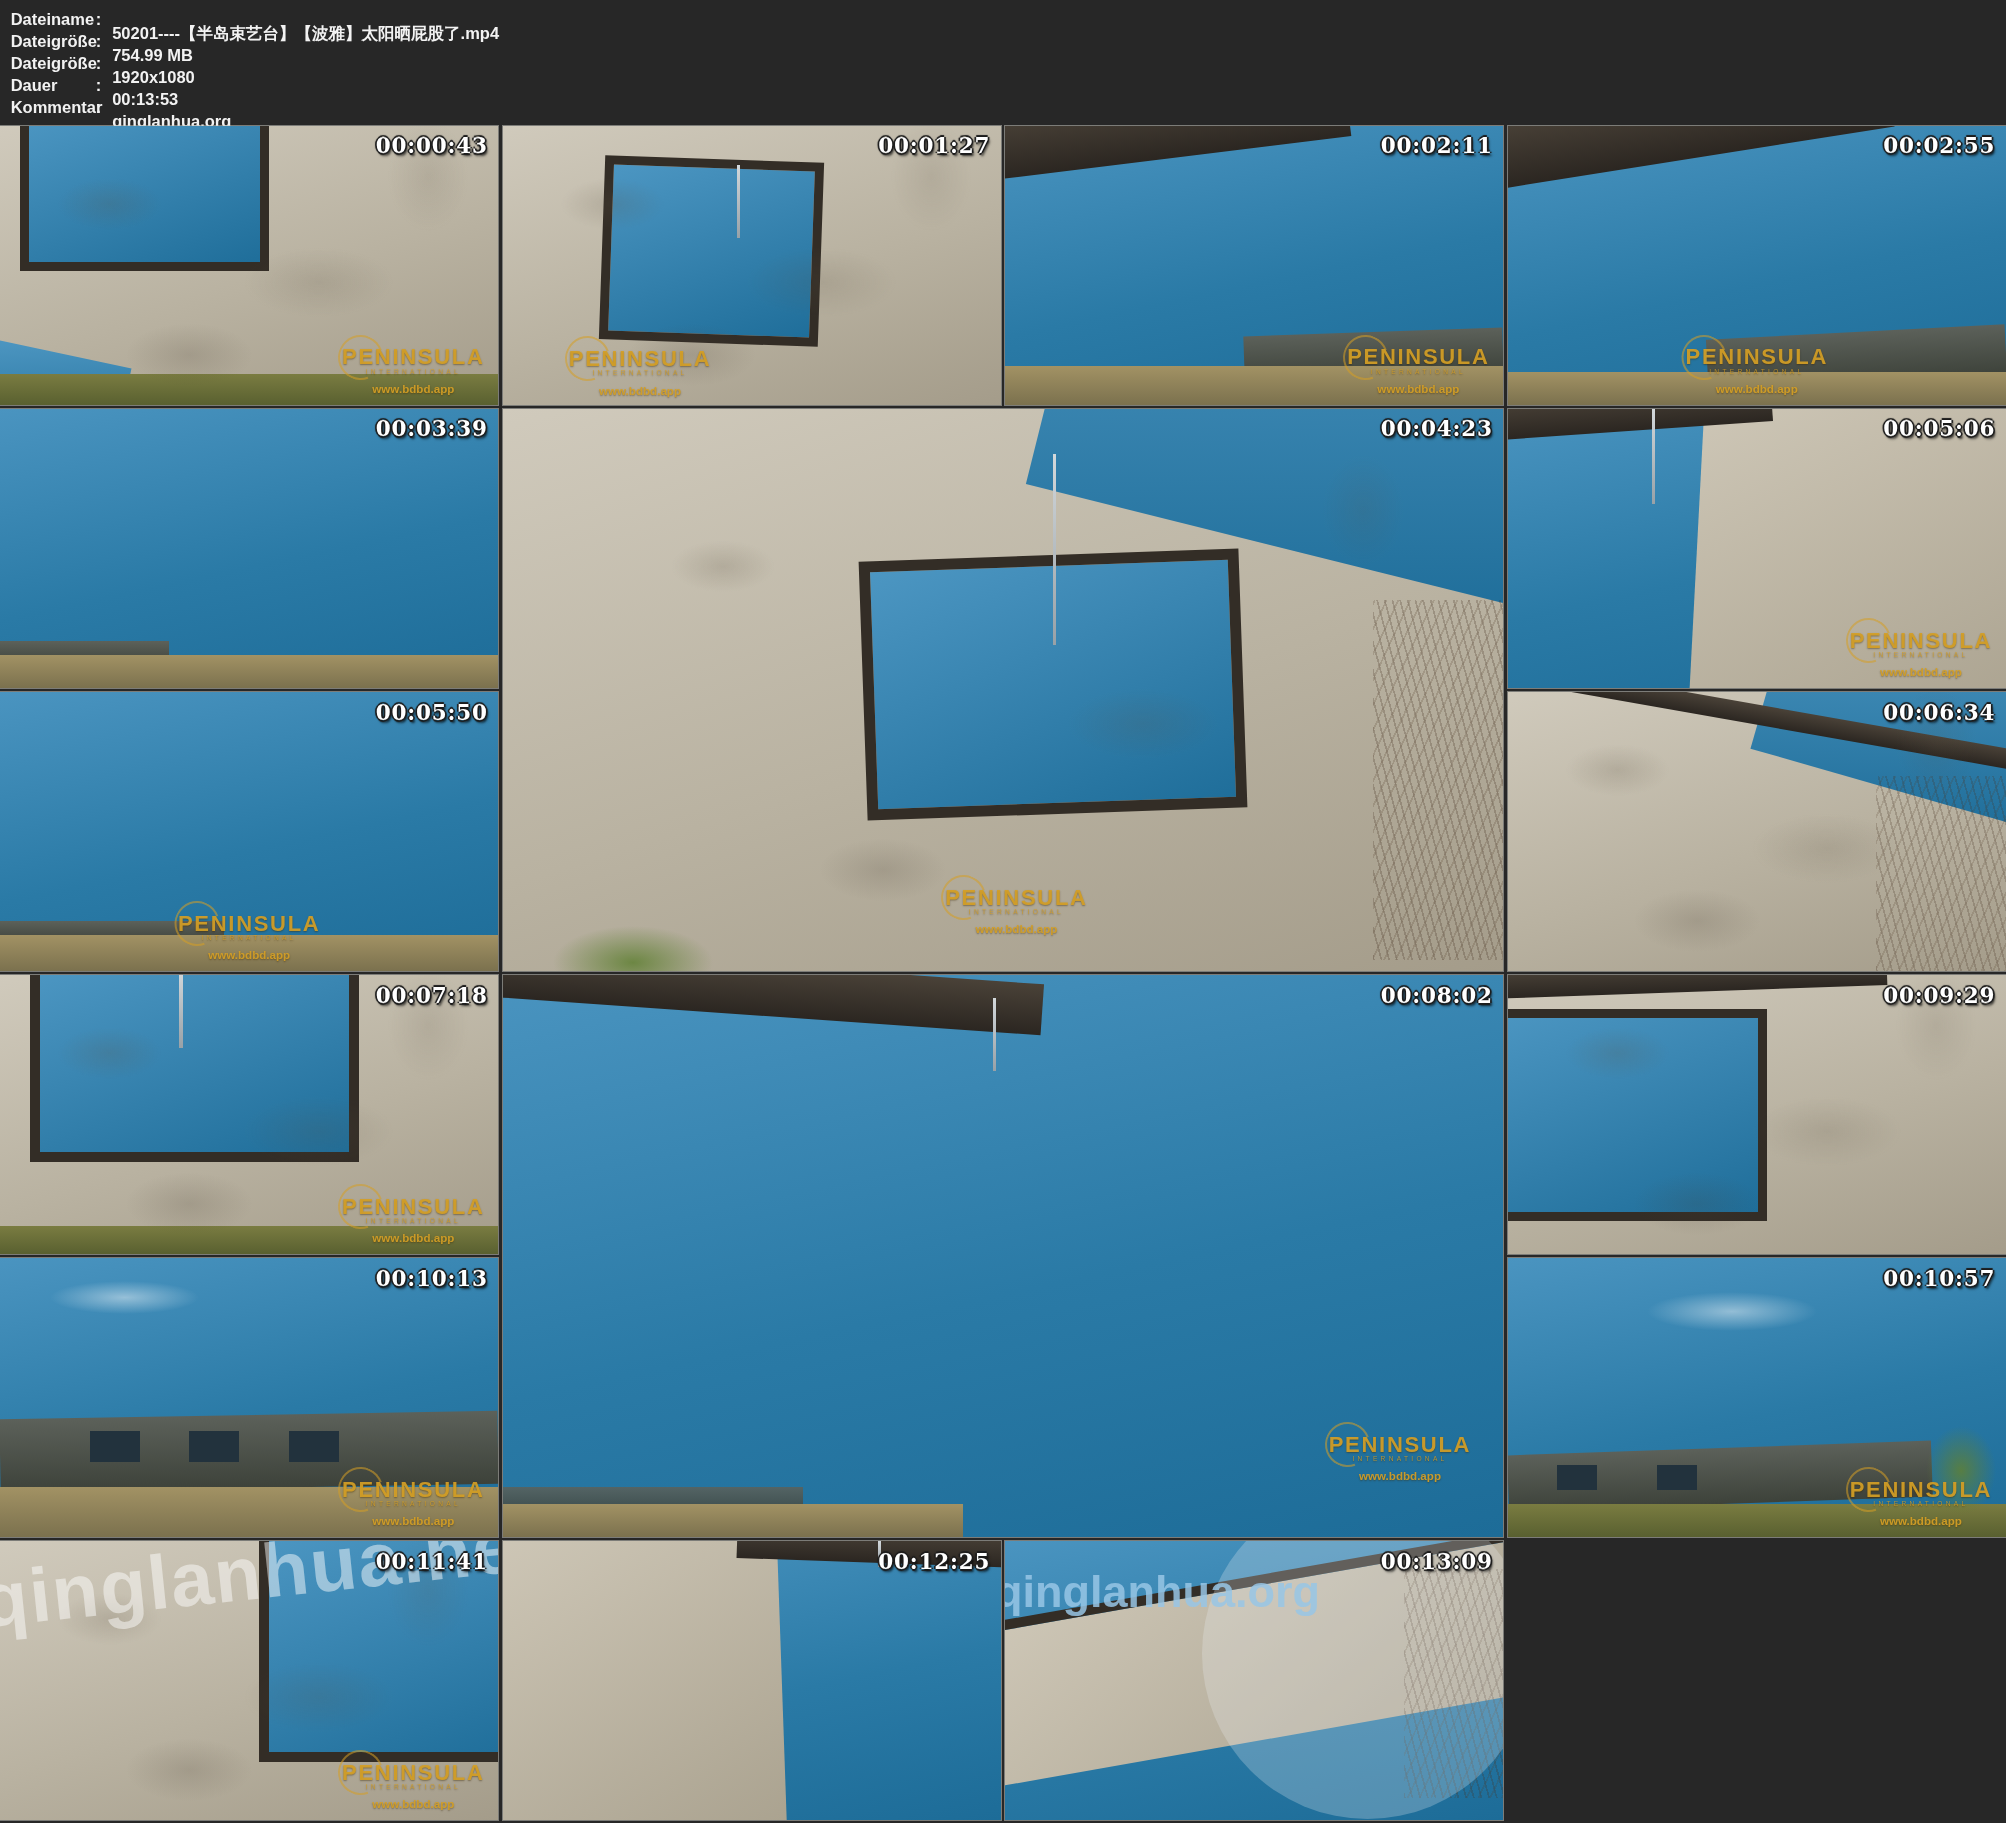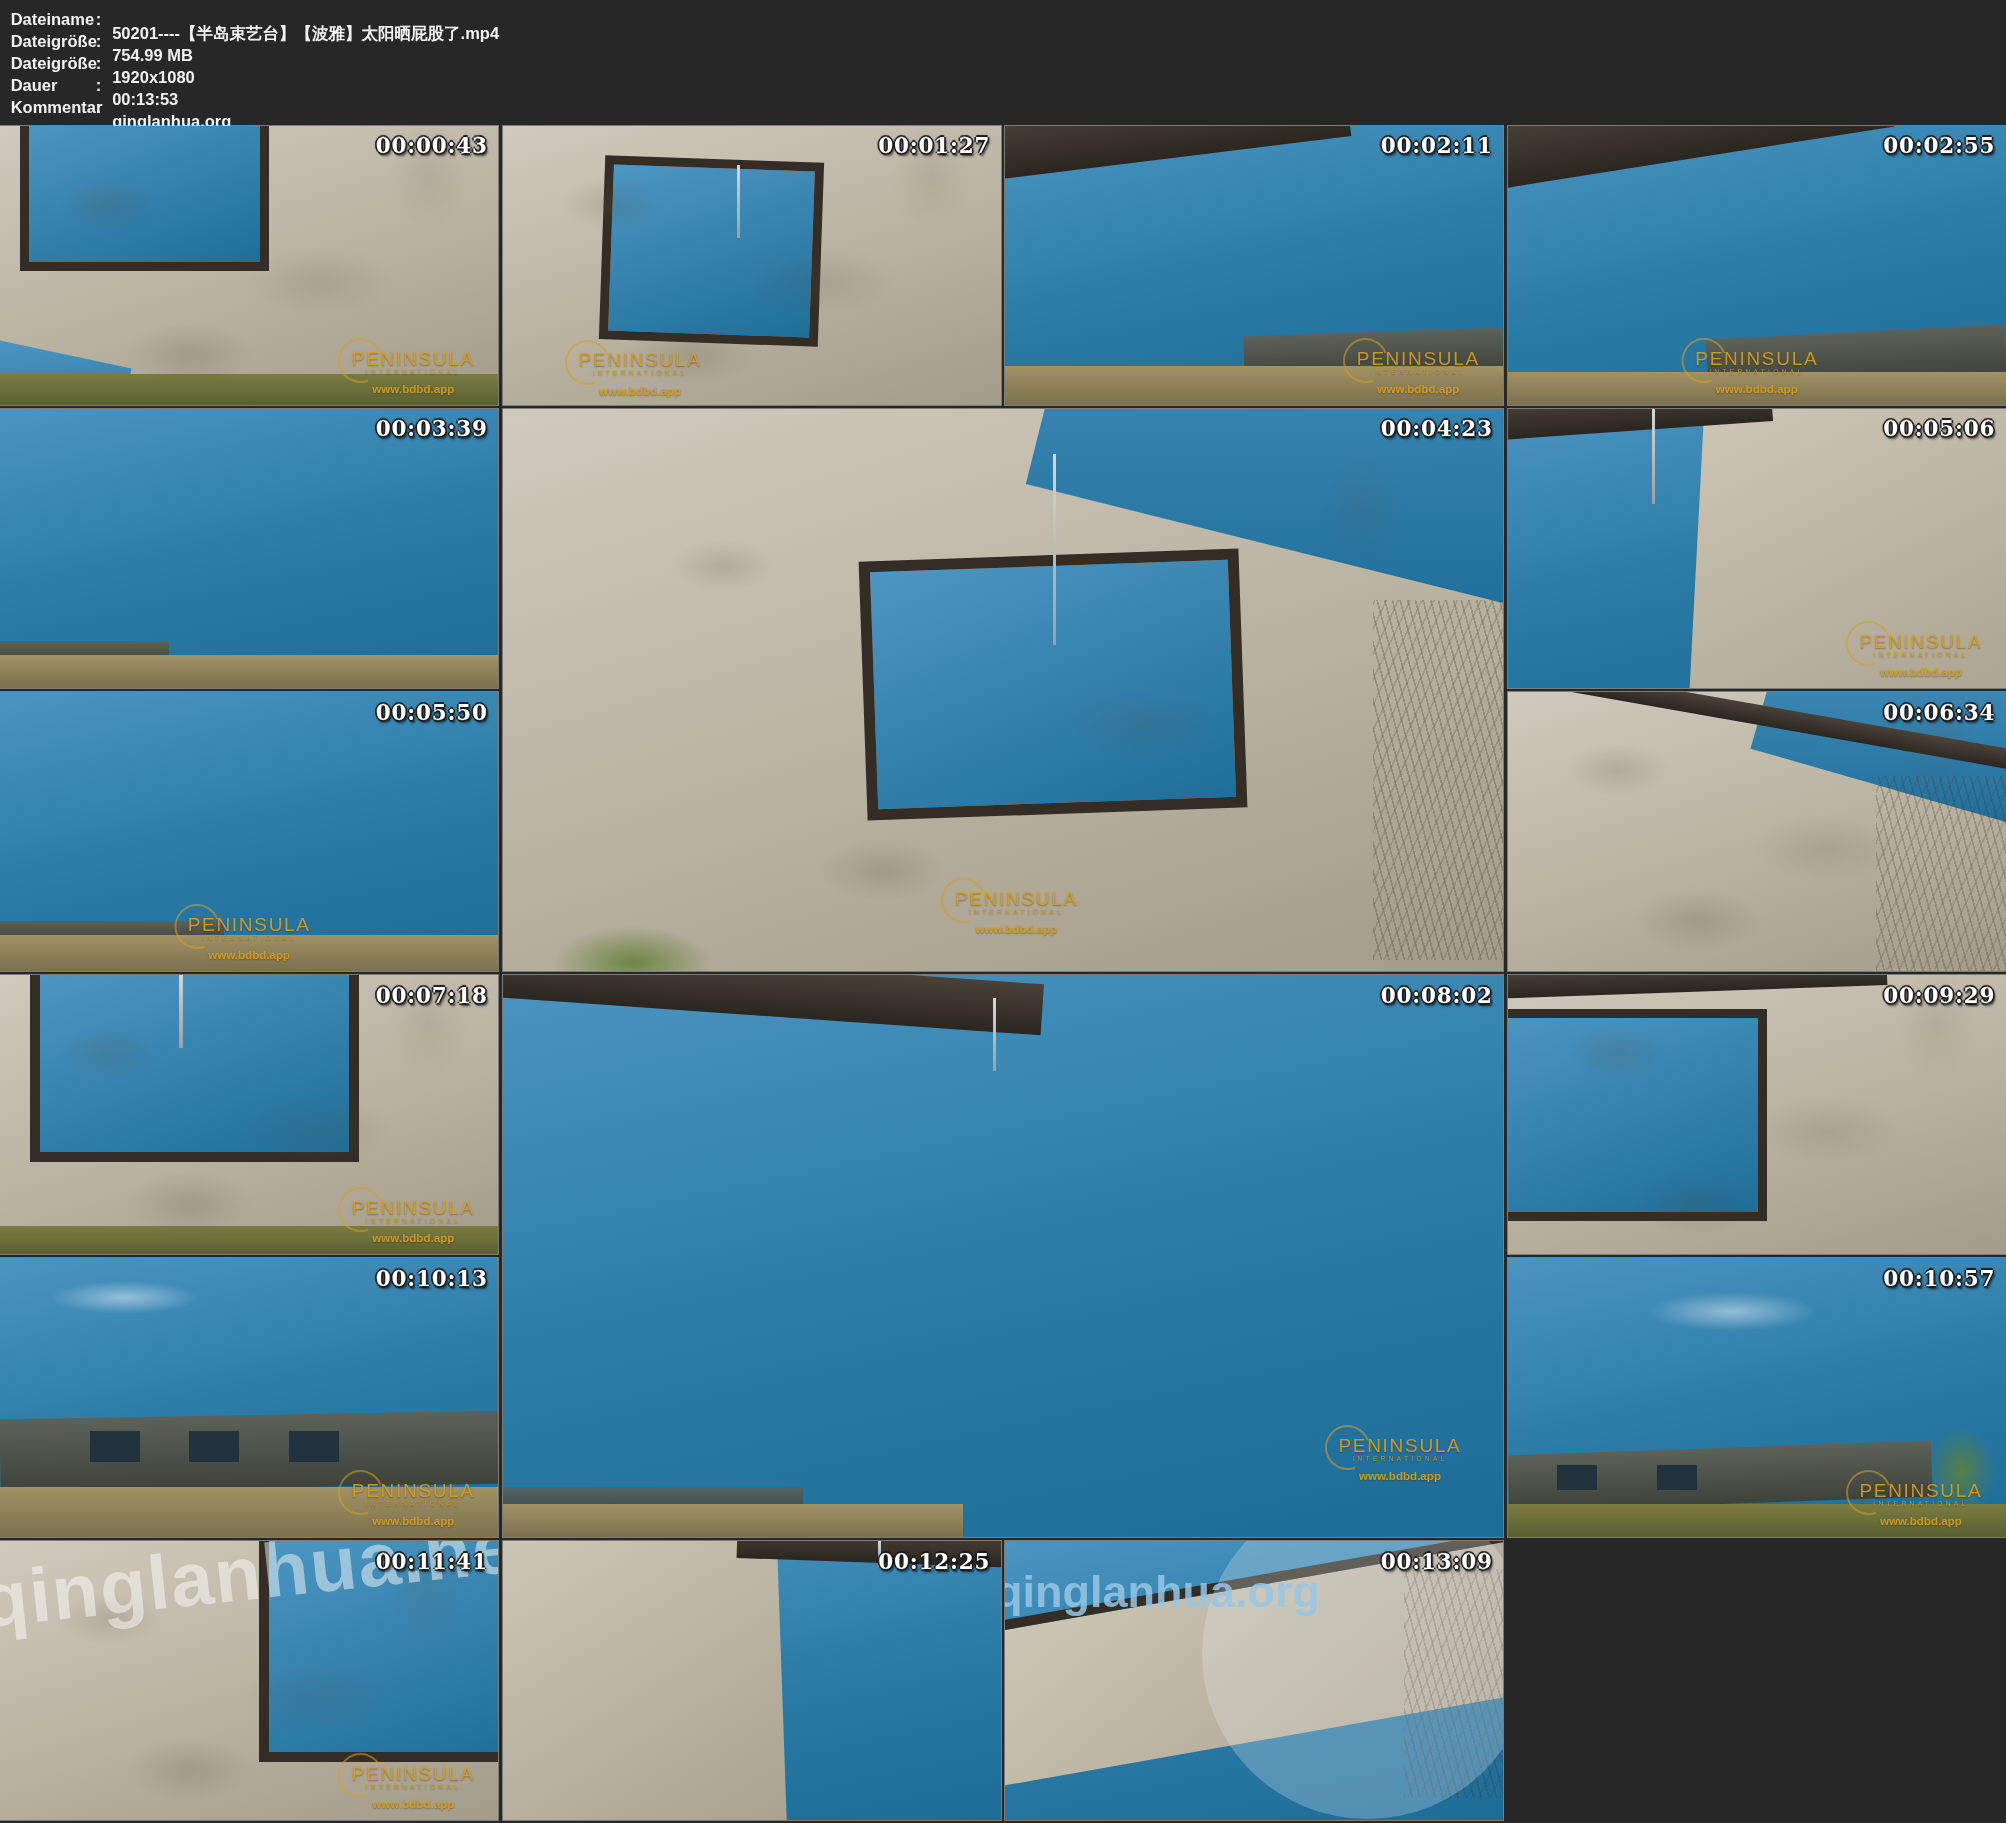--- a/index.html
+++ b/index.html
@@ -65,21 +65,21 @@
     font-family:"DejaVu Serif", serif; font-weight:bold; font-size:21.5px;
     color:#fff; letter-spacing:0.8px;
     text-shadow:-1.7px 0 0.8px #1c1c1c, 1.7px 0 0.8px #1c1c1c, 0 -1.7px 0.8px #1c1c1c,
                 0 1.7px 0.8px #1c1c1c, 1.7px 2.5px 2.5px rgba(0,0,0,.75);
   }
 
   
   .wm-pen { position:absolute; z-index:5; width:147px; text-align:center;
             color:rgba(213,159,38,.92); line-height:1.05;
             text-shadow:0 0.8px 1.7px rgba(60,40,0,.45); }
-  .wm-pen .p1 { display:block; font-size:19px; font-weight:normal; letter-spacing:1.7px; }
+  .wm-pen .p1 { display:block; font-size:22px; font-weight:bold; letter-spacing:1.7px; }
   .wm-pen .p2 { display:block; font-size:6.6px;  letter-spacing:3.3px; color:rgba(213,159,38,.8); }
   .wm-pen .p3 { display:block; font-size:11.6px; font-weight:bold; margin-top:7.4px; }
   .wm-globe { position:absolute; left:-1.7px; top:-10.7px; width:41px; height:41px;
               border-radius:50%; border:2.5px solid rgba(213,159,38,.55);
               border-right-color:transparent; transform:rotate(25deg); }
   .wm-br { right:11.6px; bottom:10px; }
   .wm-bc { left:50%;  bottom:10px; transform:translateX(-50%); }
   .wm-bl { left:64px; bottom:8.3px; }
 
   

